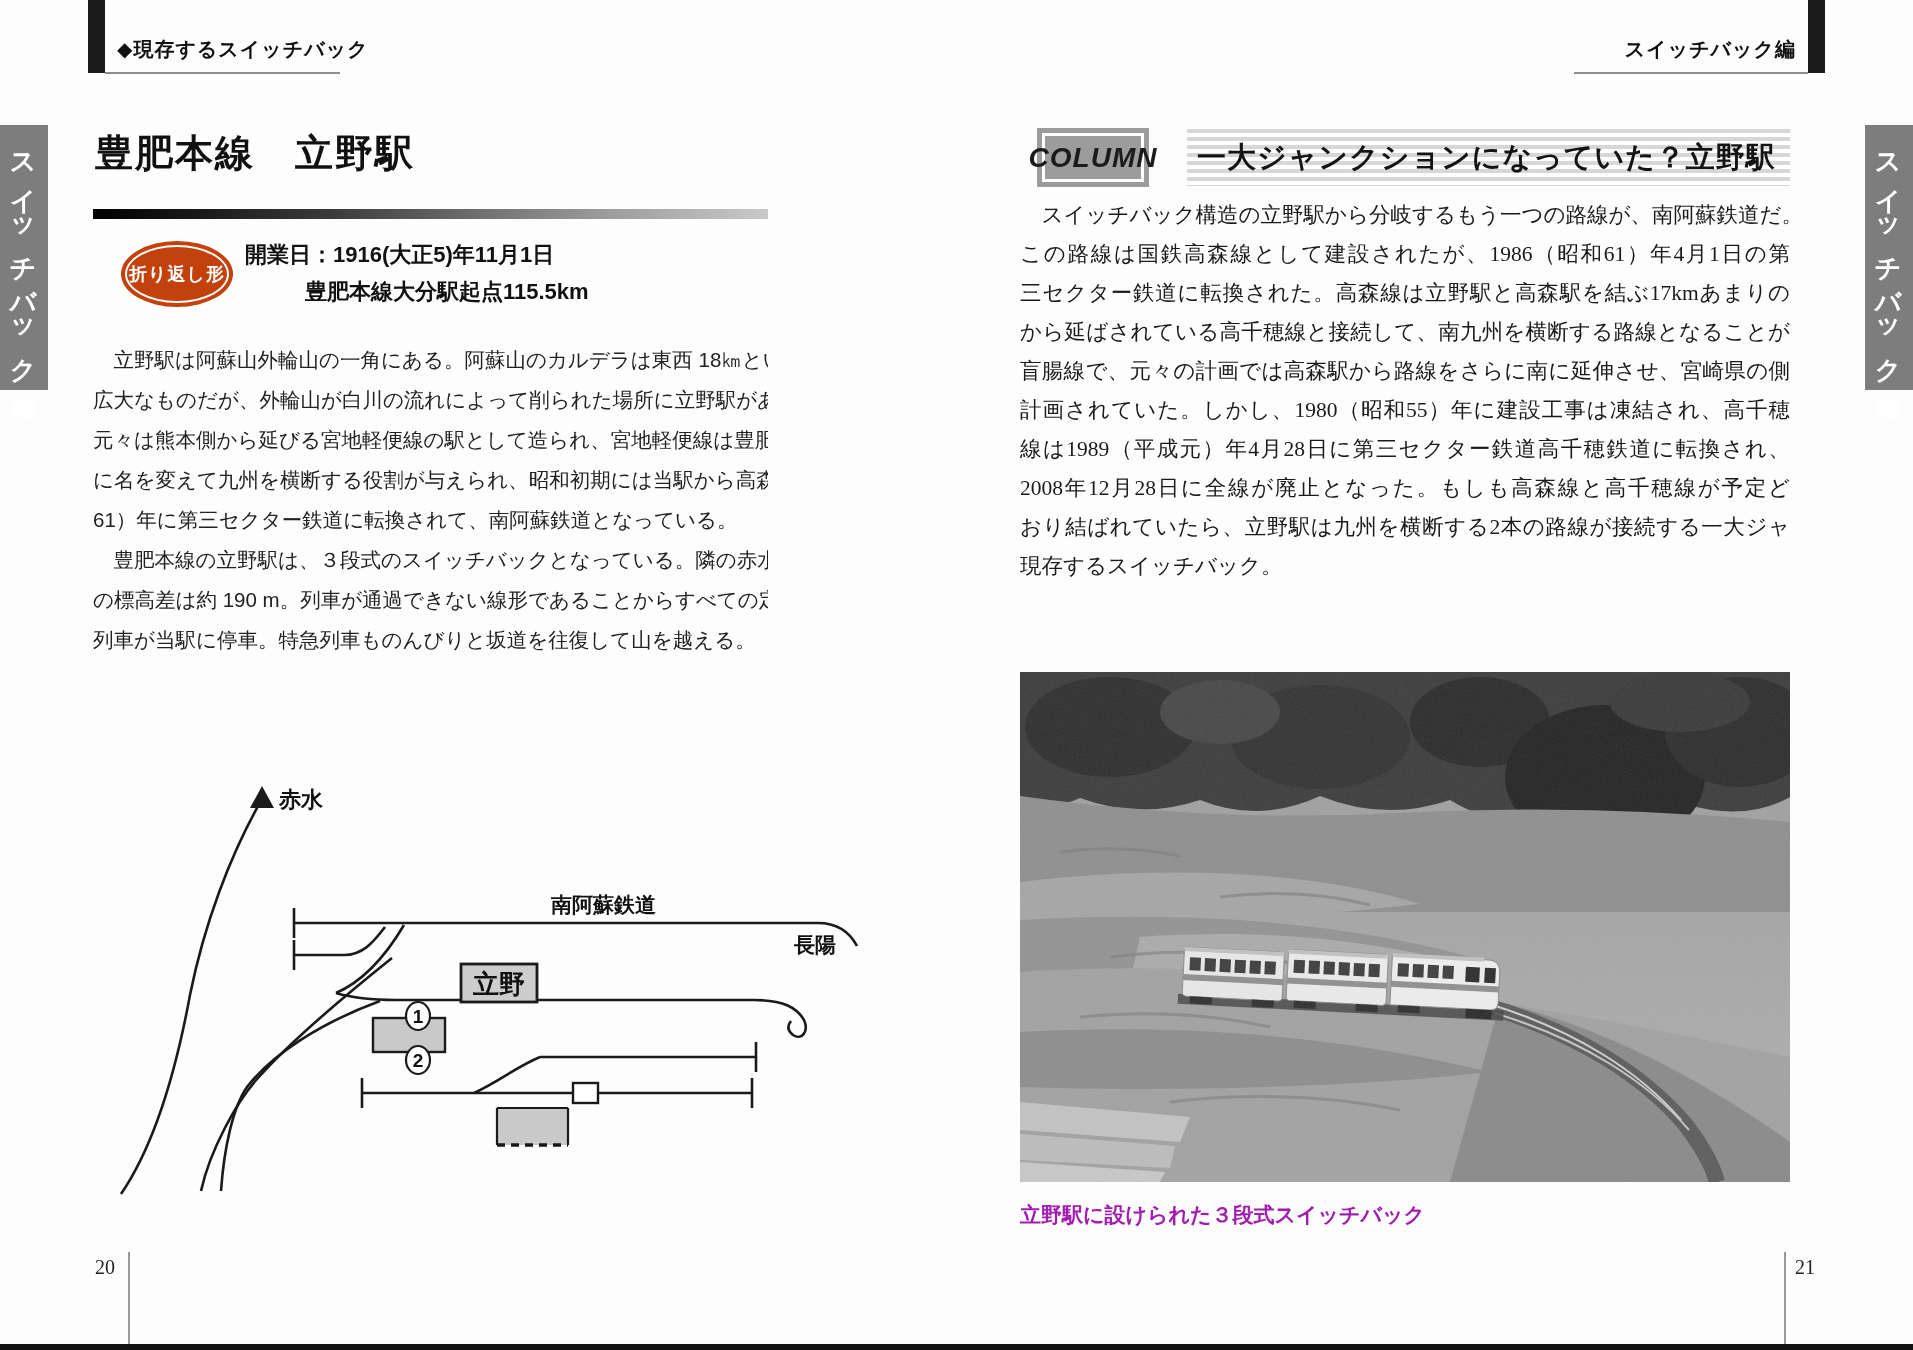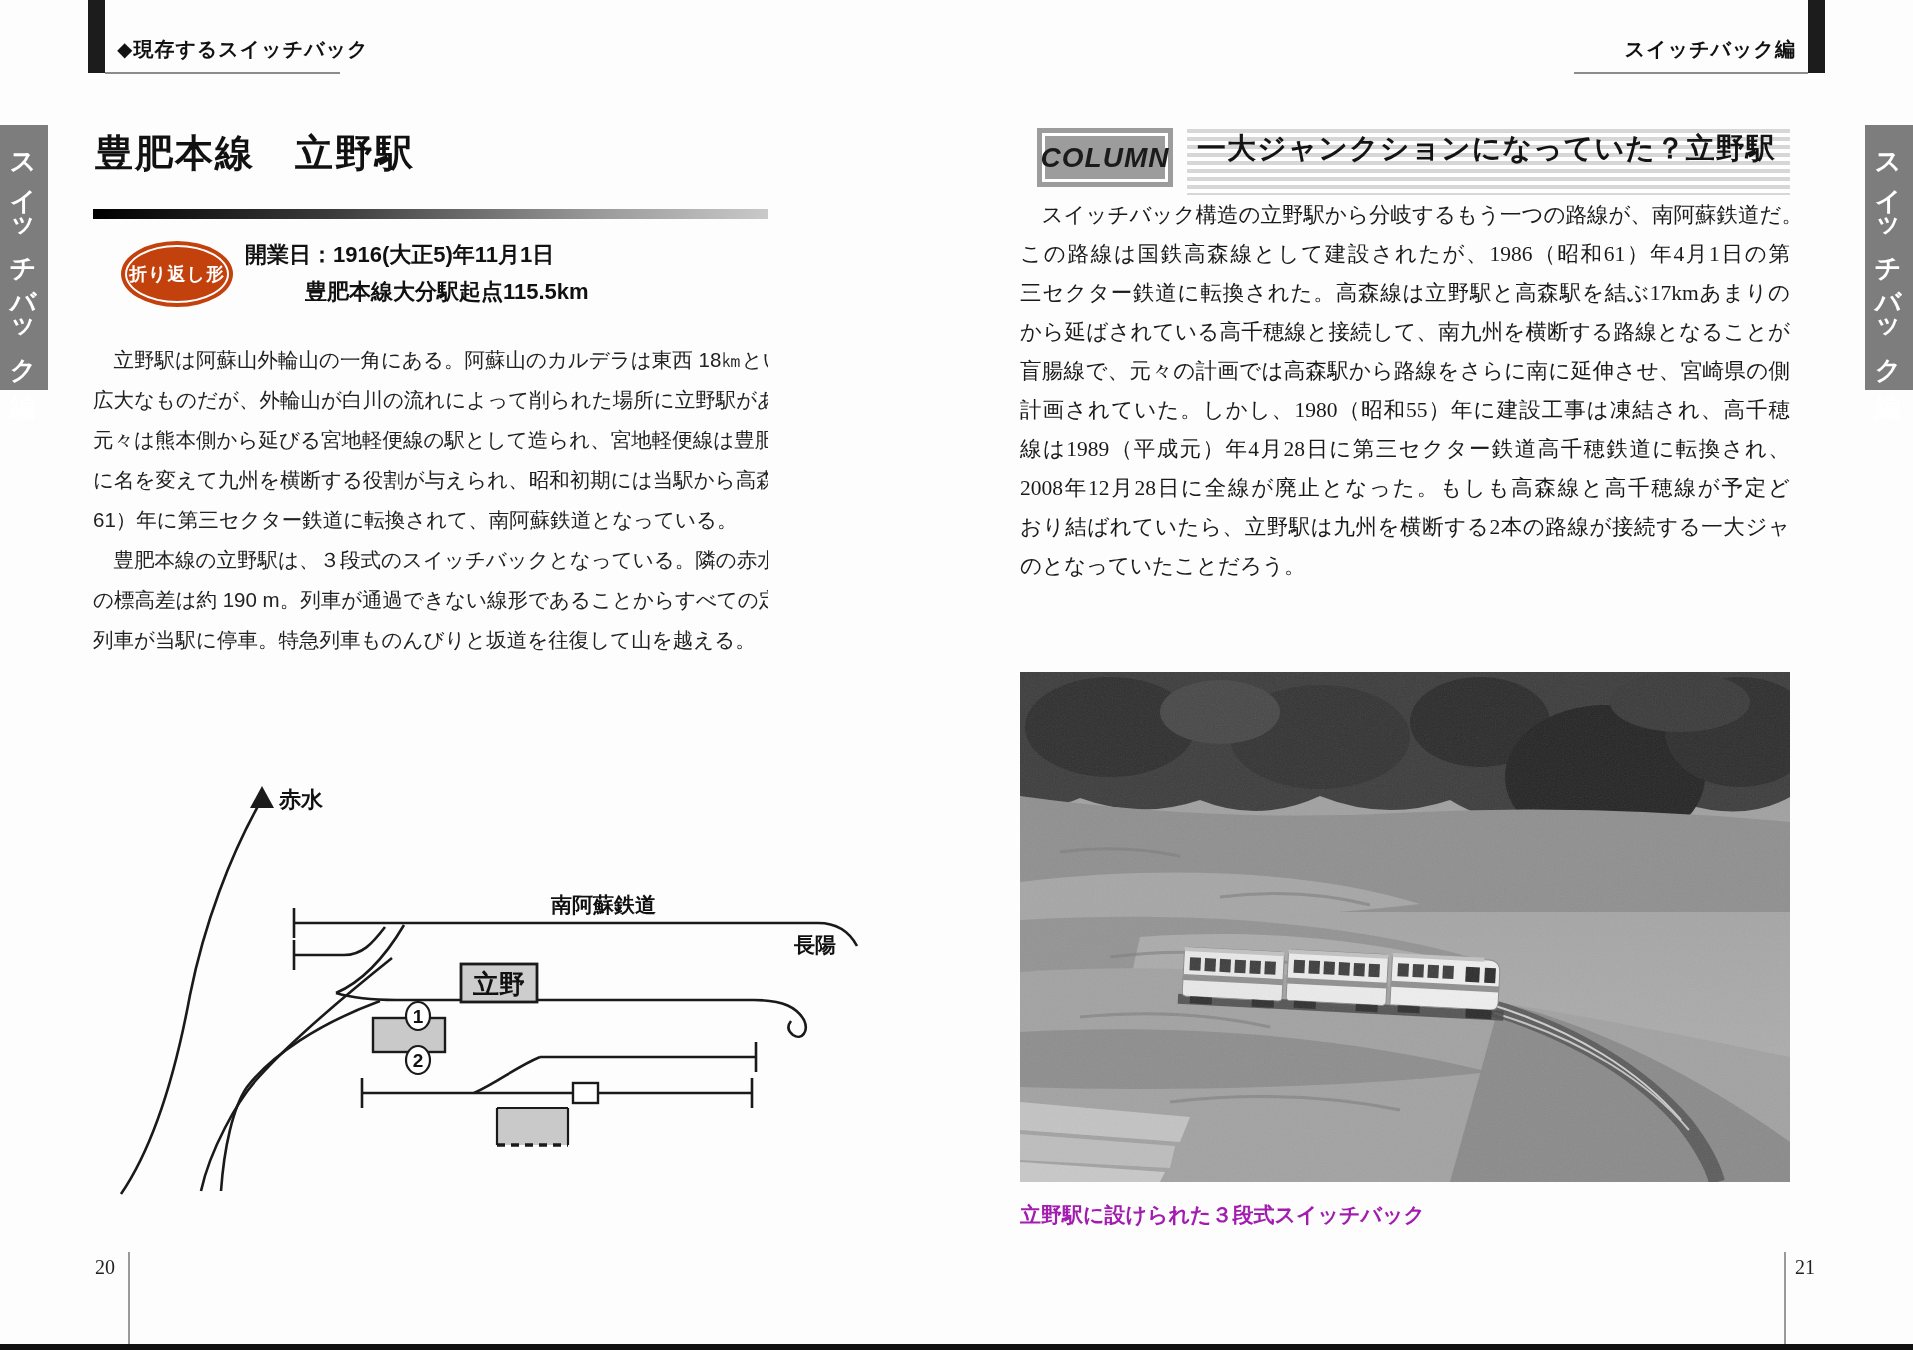--- a/index.html
+++ b/index.html
@@ -29,27 +29,27 @@
        justify-content:center;color:#fff;font-weight:bold;font-size:18px;letter-spacing:1px;}
   .openinfo{position:absolute;left:245px;top:236px;font-size:22px;font-weight:bold;line-height:37px;color:#111;}
   .openinfo .l2{margin-left:60px;}
 
   .body-text{position:absolute;left:93px;top:340px;width:675px;font-size:20.5px;color:#222;}
   .bline{height:40px;line-height:40px;white-space:nowrap;text-align:justify;text-align-last:justify;
        text-justify:inter-character;overflow:hidden;}
   .bline.rag{text-align-last:left;}
 
   
-  .col-badge{position:absolute;left:1037px;top:128px;width:136px;height:59px;background:#9c9c9c;}
+  .col-badge{position:absolute;left:1037px;top:128px;width:112px;height:59px;background:#9c9c9c;}
   .col-badge-ring{position:absolute;left:5px;top:5px;right:5px;bottom:5px;border:3px solid #fff;}
   .col-badge-label{position:absolute;left:0;top:0;width:100%;height:100%;display:flex;align-items:center;
        justify-content:center;font-style:italic;font-weight:bold;font-size:28px;color:#1b1b1b;letter-spacing:1px;}
-  .stripe-band{position:absolute;left:1187px;top:129px;width:603px;height:66px;
+  .stripe-band{position:absolute;left:1187px;top:129px;width:603px;height:57px;
        background:repeating-linear-gradient(to bottom,#d7d7d7 0px,#d7d7d7 4px,#ffffff 4px,#ffffff 8px);
-       display:flex;align-items:flex-start;}
+       display:flex;align-items:center;}
   .stripe-band span{font-size:29px;font-weight:bold;color:#141414;padding-left:10px;letter-spacing:1px;}
 
   .col-text{position:absolute;left:1020px;top:196px;width:770px;font-size:21.5px;color:#1a1a1a;
        font-family:"Liberation Serif","DejaVu Serif",serif;}
   .cline{height:39px;line-height:39px;white-space:nowrap;text-align:justify;text-align-last:justify;
        text-justify:inter-character;overflow:hidden;}
   .cline.rag{text-align-last:left;}
 
   .caption{position:absolute;left:1020px;top:1201px;font-size:21px;font-weight:bold;color:#a21caf;}
 
@@ -172,21 +172,21 @@
   <div class="col-text">
     <div class="cline">　スイッチバック構造の立野駅から分岐するもう一つの路線が、南阿蘇鉄道だ。</div>
     <div class="cline">この路線は国鉄高森線として建設されたが、1986（昭和61）年4月1日の第</div>
     <div class="cline">三セクター鉄道に転換された。高森線は立野駅と高森駅を結ぶ17kmあまりの</div>
     <div class="cline">から延ばされている高千穂線と接続して、南九州を横断する路線となることが</div>
     <div class="cline">盲腸線で、元々の計画では高森駅から路線をさらに南に延伸させ、宮崎県の側</div>
     <div class="cline">計画されていた。しかし、1980（昭和55）年に建設工事は凍結され、高千穂</div>
     <div class="cline">線は1989（平成元）年4月28日に第三セクター鉄道高千穂鉄道に転換され、</div>
     <div class="cline">2008年12月28日に全線が廃止となった。もしも高森線と高千穂線が予定ど</div>
     <div class="cline">おり結ばれていたら、立野駅は九州を横断する2本の路線が接続する一大ジャ</div>
-    <div class="cline rag">のとなっていたことだろう。</div>
+    <div class="cline rag">現存するスイッチバック。</div>
   </div>
 
   <svg class="abs" style="left:1020px;top:672px;" width="770" height="510" viewBox="0 0 770 510">
     <defs>
       <linearGradient id="gGrass" x1="0" y1="0" x2="0" y2="1">
         <stop offset="0" stop-color="#9a9a9a"></stop>
           <stop offset="1" stop-color="#b2b2b2"></stop>
       </linearGradient>
       <filter id="grain" x="0" y="0" width="100%" height="100%">
         <feTurbulence type="fractalNoise" baseFrequency="0.9" numOctaves="2" result="n"></feTurbulence>

